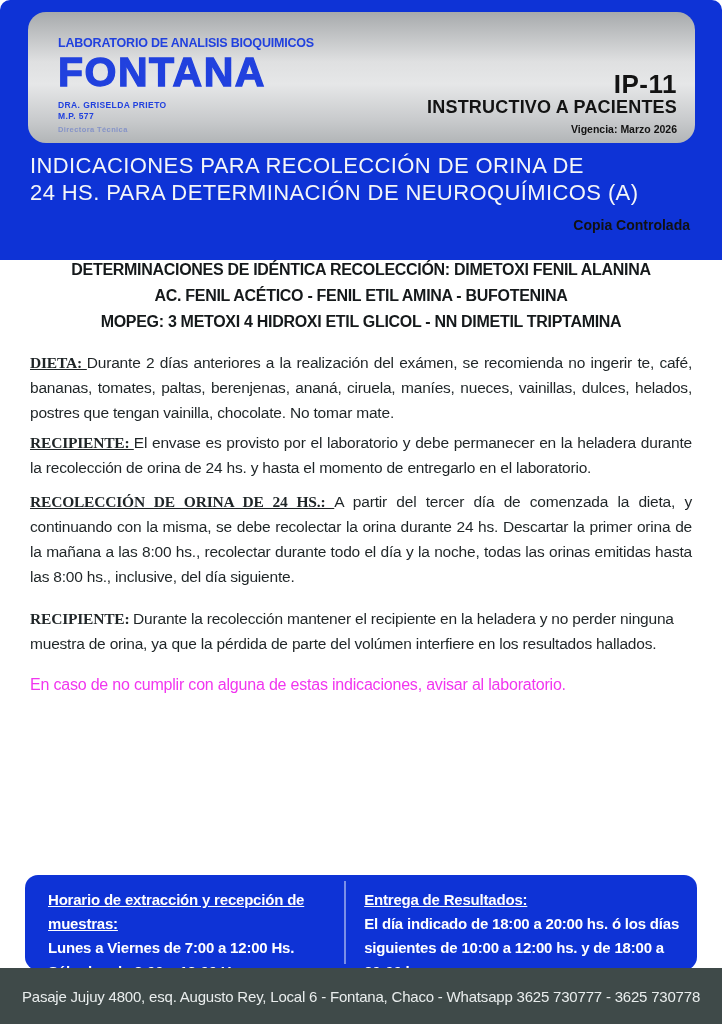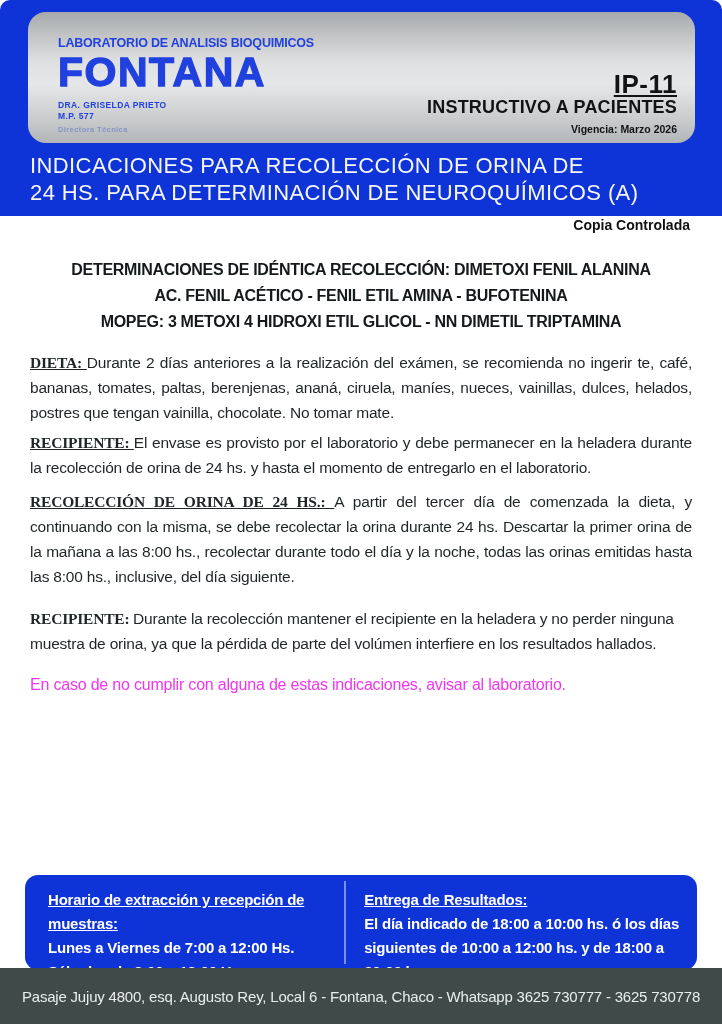--- a/index.html
+++ b/index.html
@@ -11,21 +11,21 @@
     height: 1024px;
     background: #ffffff;
     overflow: hidden;
     margin: 0 auto;
   }
 
   
   .header {
     position: absolute;
     top: 0; left: 0; right: 0;
-    height: 216px;
+    height: 260px;
     background: #0e33d6;
     border-radius: 10px 10px 0 0;
   }
   .logo-card {
     position: absolute;
     top: 12px; left: 28px; right: 27px;
     height: 131px;
     border-radius: 18px;
     background: linear-gradient(180deg, #a7aaac 0%, #dfe0e1 38%, #e6e7e8 55%, #c9cbcd 82%, #b2b5b7 100%);
   }
@@ -58,21 +58,21 @@
     font-weight: bold;
     letter-spacing: 0.4px;
     margin-top: 3px;
   }
   .logo-right {
     position: absolute;
     right: 18px; bottom: 8px;
     text-align: right;
     color: #131313;
   }
-  .doc-code { font-size: 26px; font-weight: bold; line-height: 26px; letter-spacing: 0.5px; text-decoration: underline; }
+  .doc-code { font-size: 26px; font-weight: bold; line-height: 26px; letter-spacing: 0.5px; }
   .doc-type { font-size: 18px; font-weight: bold; line-height: 21px; letter-spacing: 0.2px; }
   .validity { font-size: 10.5px; font-weight: bold; margin-top: 5px; }
 
   .doc-title {
     position: absolute;
     left: 30px; right: 20px;
     top: 152px;
     color: #f4f6f8;
     font-size: 22px;
     font-weight: normal;
@@ -223,21 +223,21 @@
   <div class="note">En caso de no cumplir con alguna de estas indicaciones, avisar al laboratorio.</div>
 
   <div class="schedule">
     <div class="sched-col sched-left">
       <div class="sched-title">Horario de extracción y recepción de muestras:</div>
       <span class="sched-line">Lunes a Viernes de 7:00 a 12:00 Hs.</span>
       <span class="sched-line">Sábados de 8:00 a 12:00 Hs.</span>
     </div>
     <div class="sched-col sched-right">
       <div class="sched-title">Entrega de Resultados:</div>
-      <span class="sched-line">El día indicado de 18:00 a 10:00 hs. ó los días</span>
+      <span class="sched-line">El día indicado de 18:00 a 20:00 hs. ó los días</span>
       <span class="sched-line">siguientes de 10:00 a 12:00 hs. y de 18:00 a 20:00 hs.</span>
     </div>
   </div>
 
   <div class="footer">
     <div class="footer-text">Pasaje Jujuy 4800, esq. Augusto Rey, Local 6 - Fontana, Chaco - Whatsapp 3625 730777 - 3625 730778</div>
   </div>
 
 </div>
 

